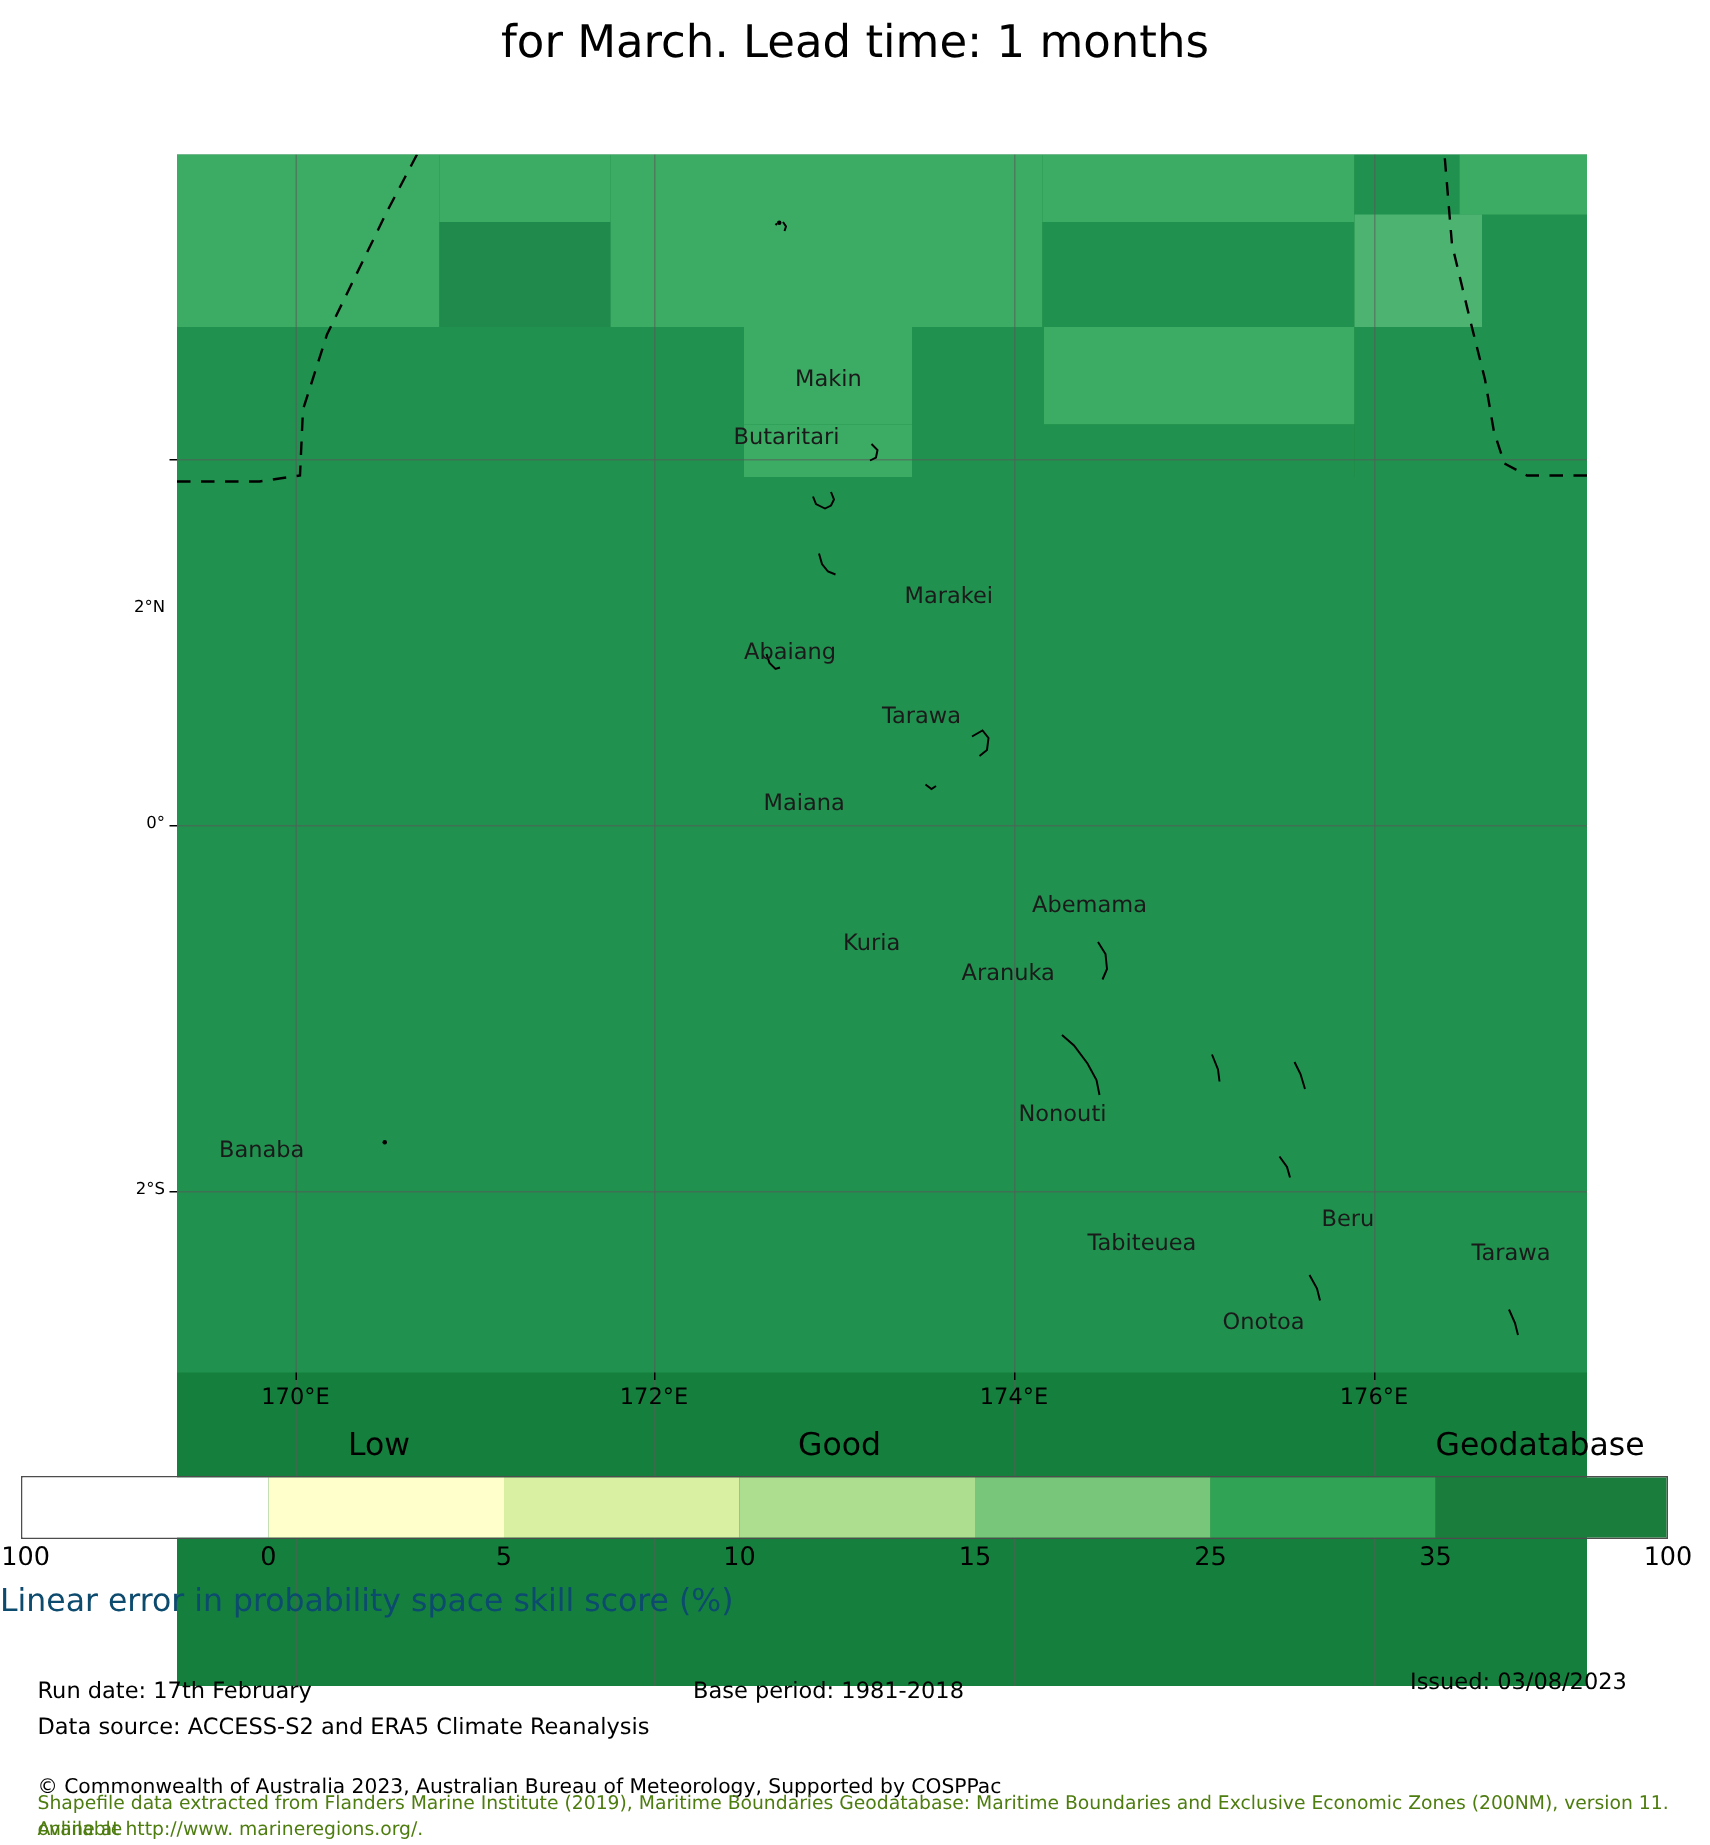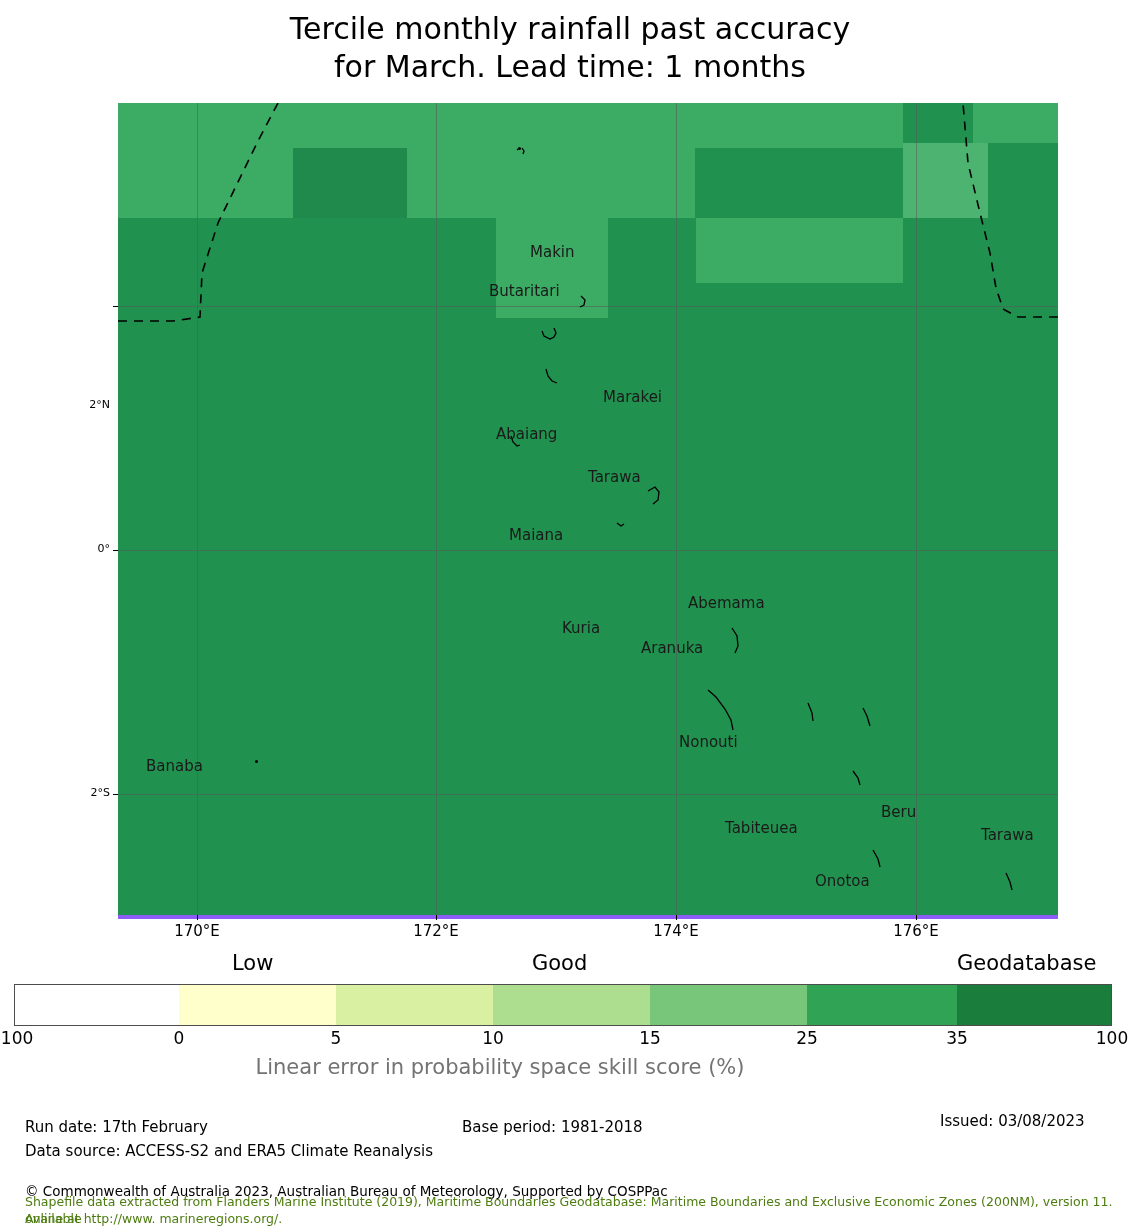--- a/index.html
+++ b/index.html
@@ -26,22 +26,22 @@
     color: #000;
   }
   .title .l2 { display: block; }
 
   
   #map-panel {
     position: absolute;
     left: 118px;
     top: 103px;
     width: 940px;
-    height: 816px;
-    background: #8b5cf6;
+    height: 1021px;
+    background: #15803d;
     overflow: hidden;
   }
   .cell {
     position: absolute;
   }
   .gridline-v, .gridline-h {
     position: absolute;
     background: rgba(90,90,90,0.55);
   }
   .gridline-v { width: 1px; top: 0; bottom: 0; }
@@ -116,43 +116,42 @@
     top: 1028px;
     font-size: 17px;
     text-align: center;
     color: #000;
   }
   .cb-xlabel {
     position: absolute;
     top: 1055px;
     width: 1000px;
     left: 0;
-    text-align: center;
+    text-align: left;
     font-size: 21px;
-    color: #737373;
+    color: #0c4a6e;
   }
 
   
   .foot {
     position: absolute;
     font-size: 15px;
     color: #000;
   }
   .foot-small {
     position: absolute;
     font-size: 12.5px;
     color: #4d7c0f;
     line-height: 17px;
   }
 </style>
 </head>
 <body>
 
 <div class="title">
-  <span>Tercile monthly rainfall past accuracy</span>
   <span class="l2">for March. Lead time: 1 months</span>
 </div>
 
 <div id="map-panel">
 
   <div class="cell" style="left:0px;  top:0px;   width:175px; height:115px; background:#3cab64;"></div>
   <div class="cell" style="left:175px;top:0px;   width:114px; height:45px;  background:#3cab64;"></div>
   <div class="cell" style="left:175px;top:45px;  width:114px; height:70px;  background:#1f8a4c;"></div>
   <div class="cell" style="left:289px;top:0px;   width:288px; height:115px; background:#3cab64;"></div>
   <div class="cell" style="left:577px;top:0px;   width:208px; height:45px;  background:#3cab64;"></div>

